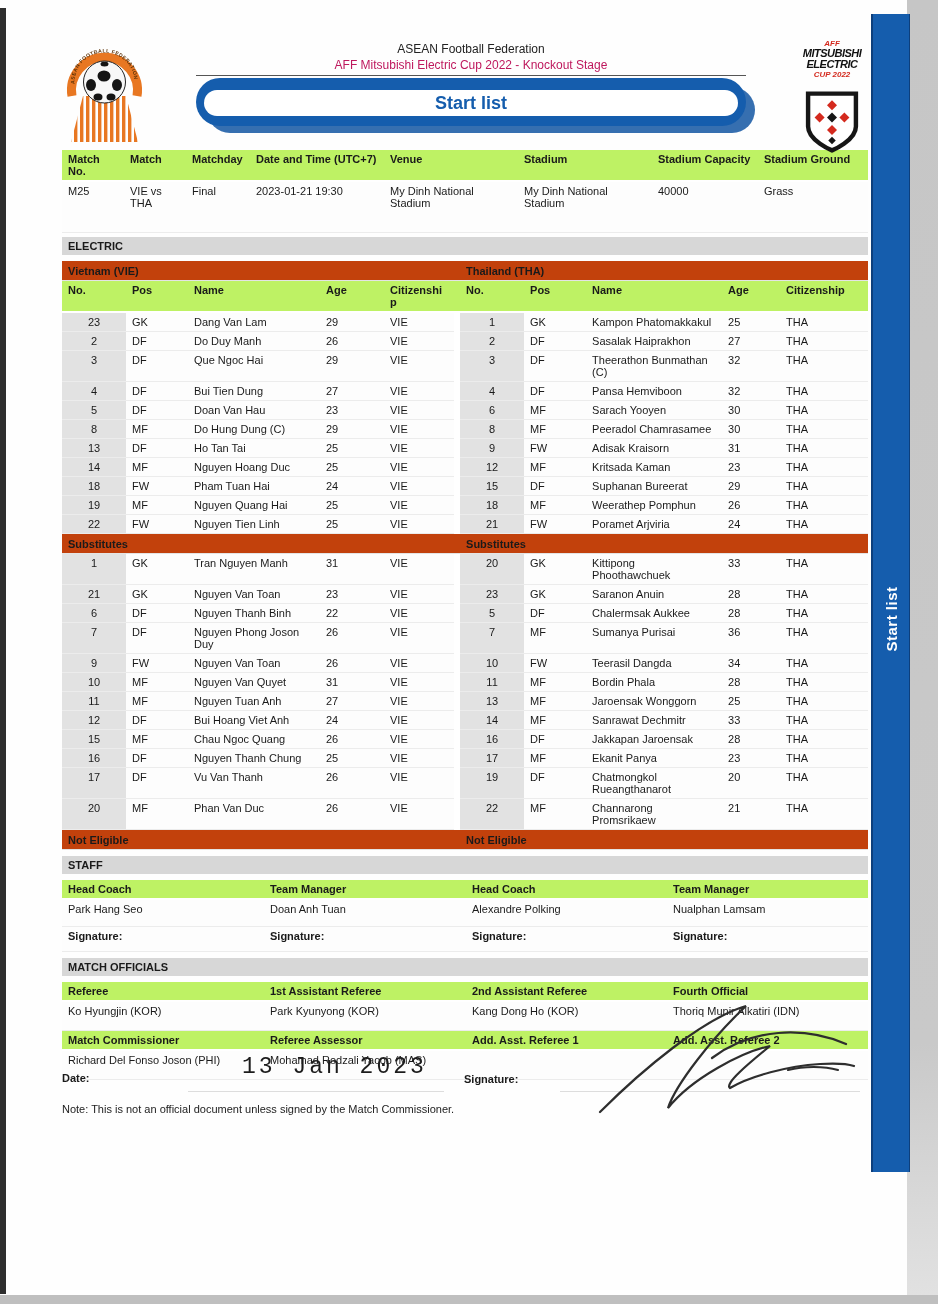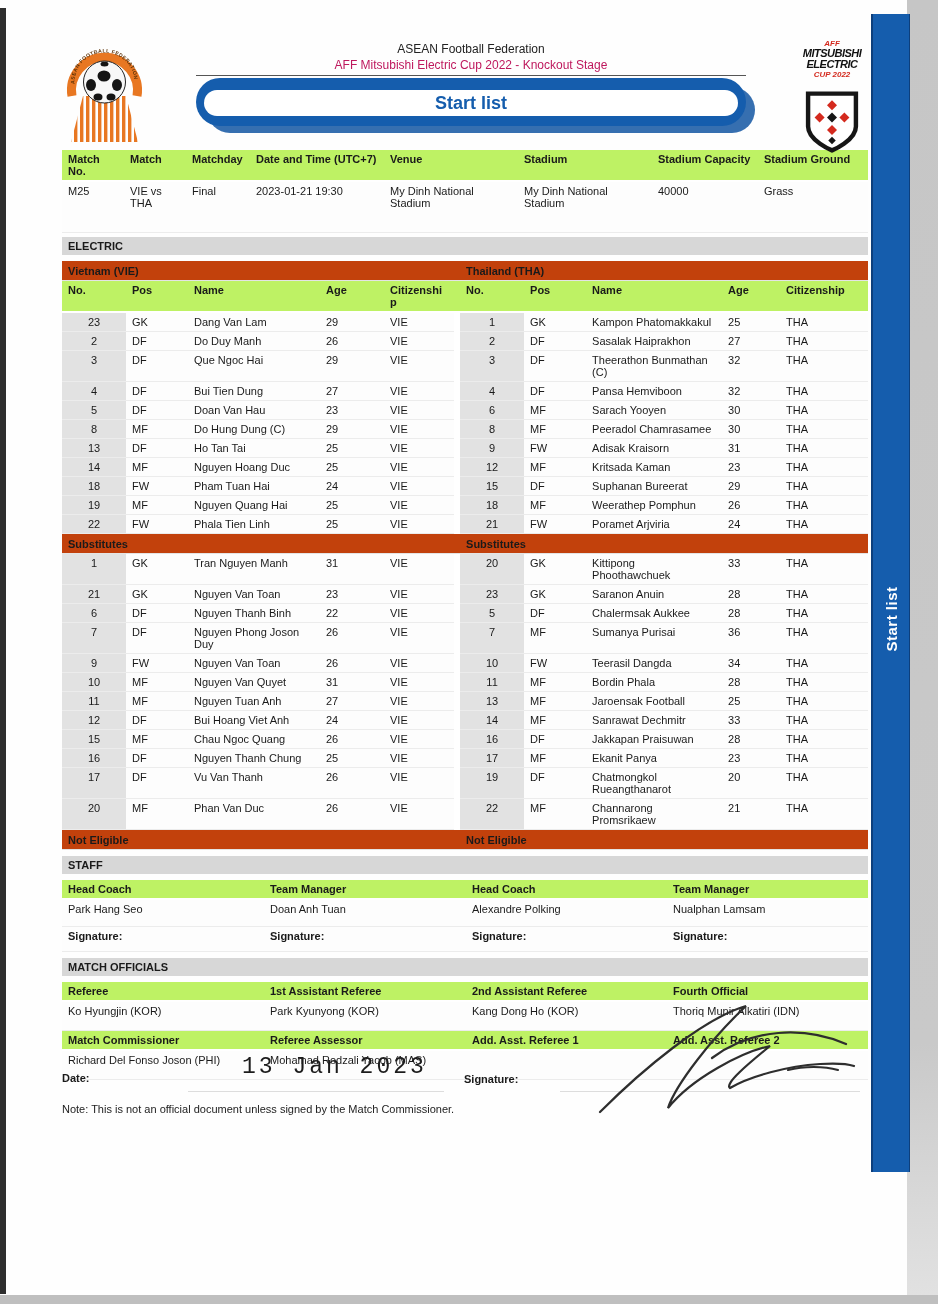--- a/index.html
+++ b/index.html
@@ -321,21 +321,21 @@
             <td class="gap"></td>
             <td class="no-cell">18</td>
             <td>MF</td>
             <td>Weerathep Pomphun</td>
             <td>26</td>
             <td>THA</td>
           </tr>
           <tr>
             <td class="no-cell">22</td>
             <td>FW</td>
-            <td>Phala Tien Linh</td>
+            <td>Nguyen Tien Linh</td>
             <td>25</td>
             <td>VIE</td>
             <td class="gap"></td>
             <td class="no-cell">21</td>
             <td>FW</td>
             <td>Poramet Arjviria</td>
             <td>24</td>
             <td>THA</td>
           </tr>
         </tbody>
@@ -427,21 +427,21 @@
           </tr>
           <tr>
             <td class="no-cell">11</td>
             <td>MF</td>
             <td>Nguyen Tuan Anh</td>
             <td>27</td>
             <td>VIE</td>
             <td class="gap"></td>
             <td class="no-cell">13</td>
             <td>MF</td>
-            <td>Jaroensak Football</td>
+            <td>Jaroensak Wonggorn</td>
             <td>25</td>
             <td>THA</td>
           </tr>
           <tr>
             <td class="no-cell">12</td>
             <td>DF</td>
             <td>Bui Hoang Viet Anh</td>
             <td>24</td>
             <td>VIE</td>
             <td class="gap"></td>
@@ -453,21 +453,21 @@
           </tr>
           <tr>
             <td class="no-cell">15</td>
             <td>MF</td>
             <td>Chau Ngoc Quang</td>
             <td>26</td>
             <td>VIE</td>
             <td class="gap"></td>
             <td class="no-cell">16</td>
             <td>DF</td>
-            <td>Jakkapan Praisuwan</td>
+            <td>Jakkapan Jaroensak</td>
             <td>28</td>
             <td>THA</td>
           </tr>
           <tr>
             <td class="no-cell">16</td>
             <td>DF</td>
             <td>Nguyen Thanh Chung</td>
             <td>25</td>
             <td>VIE</td>
             <td class="gap"></td>

